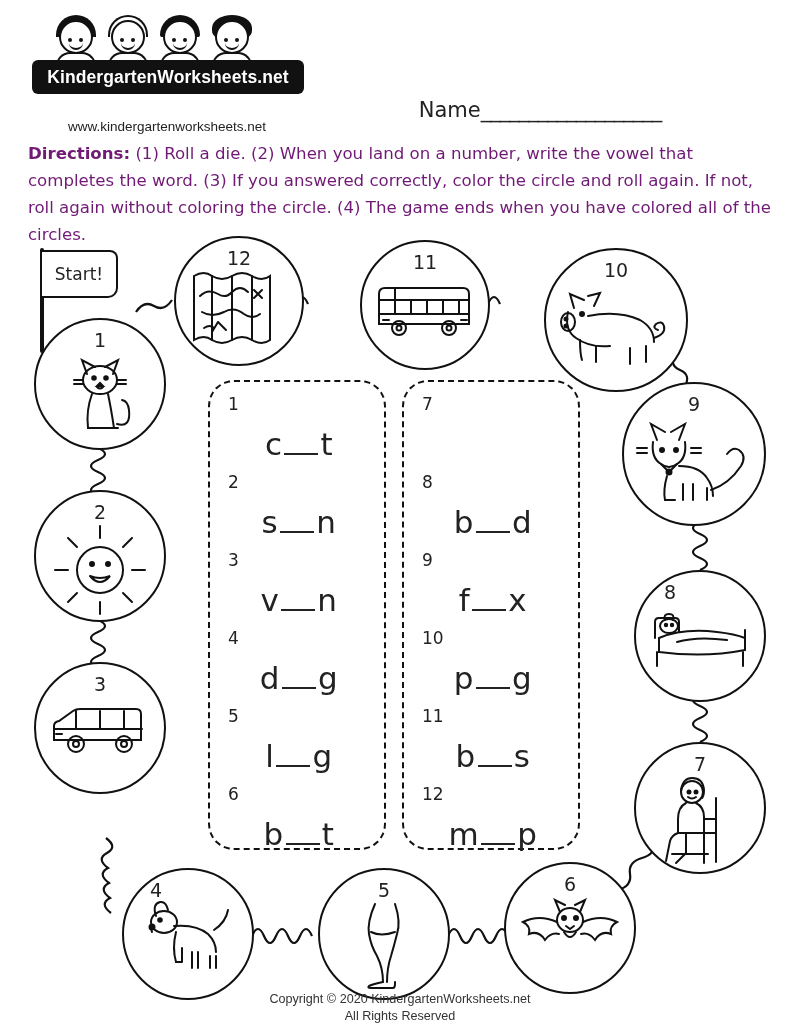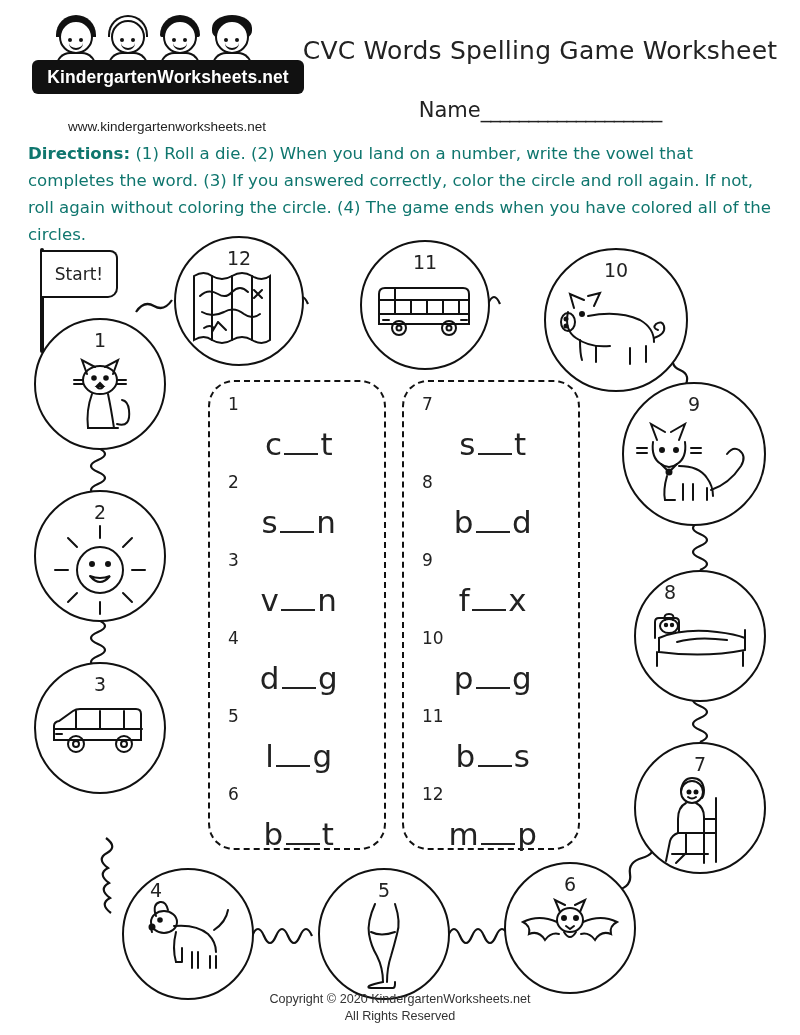--- a/index.html
+++ b/index.html
@@ -132,21 +132,21 @@
     letter-spacing: -1px;
   }
 
   
   .directions {
     position: absolute;
     left: 28px; top: 140px;
     width: 748px;
     font-size: 16.6px;
     line-height: 27px;
-    color: #0f766e;
+    color: #701a75;
     font-family: "DejaVu Sans", sans-serif;
   }
   .directions b { font-weight: bold; }
 
   
   .board { position: absolute; left: 0; top: 0; width: 800px; height: 1035px; }
 
   .circle {
     position: absolute;
     border: 2.6px solid #111;
@@ -292,21 +292,20 @@
           <div class="smile"></div>
         <div class="body"></div>
       </div>
     </div>
     <div class="logo-bar">
       <span><b>Kindergarten</b><b class="thin">Worksheets.net</b></span>
     </div>
     <div class="logo-url">www.kindergartenworksheets.net</div>
   </div>
 
-  <div class="worksheet-title">CVC Words Spelling Game Worksheet</div>
   <div class="name-line">
     <span>Name</span><span class="blank">___________________</span>
   </div>
 </div>
 
 <div class="directions">
   <b>Directions:</b>
   <span>(1) Roll a die. (2) When you land on a number, write the vowel that completes the word. (3) If you answered correctly, color the circle and roll again. If not, roll again without coloring the circle. (4) The game ends when you have colored all of the circles.</span>
 </div>
 
@@ -573,21 +572,20 @@
     </div>
     <div class="wordrow" style="top:394px;">
       <span class="idx">6</span>
       <div class="word"><span>b</span><span class="blank"></span><span>t</span></div>
     </div>
   </div>
 
   <div class="panel right">
     <div class="wordrow" style="top:4px;">
       <span class="idx">7</span>
-      <div class="word"><span>s</span><span class="blank"></span><span>t</span></div>
     </div>
     <div class="wordrow" style="top:82px;">
       <span class="idx">8</span>
       <div class="word"><span>b</span><span class="blank"></span><span>d</span></div>
     </div>
     <div class="wordrow" style="top:160px;">
       <span class="idx">9</span>
       <div class="word"><span>f</span><span class="blank"></span><span>x</span></div>
     </div>
     <div class="wordrow" style="top:238px;">

